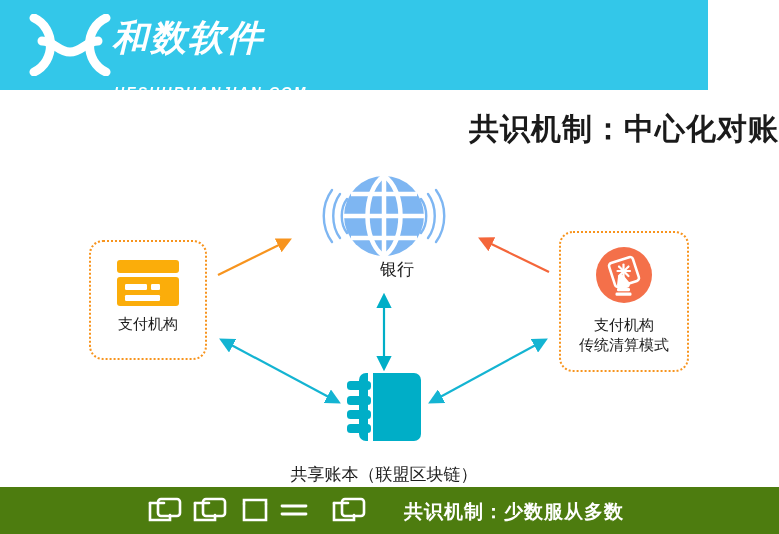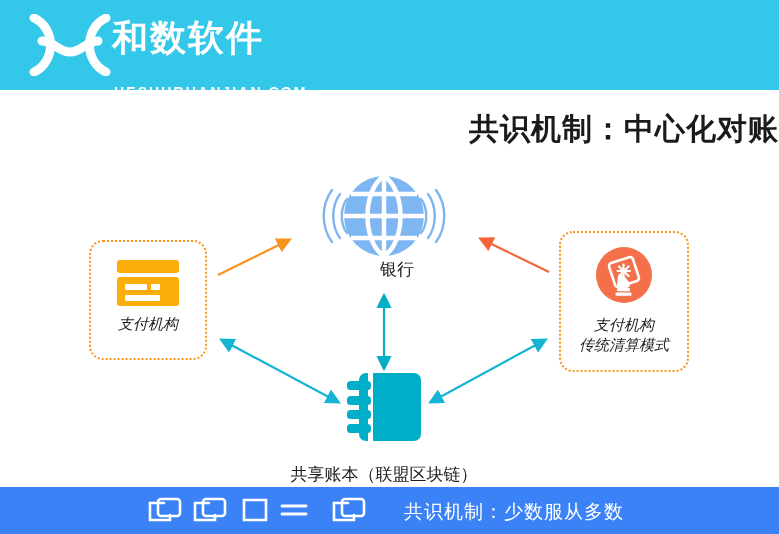--- a/index.html
+++ b/index.html
@@ -15,22 +15,23 @@
     width: 779px;
     height: 534px;
     background: #ffffff;
     overflow: hidden;
   }
 
   
   .header {
     position: absolute;
     left: 0; top: 0;
-    width: 779px; height: 90px;
+    width: 708px; height: 90px;
     background: #33c7e9;
+    font-style: italic;
   }
   .logo-mark {
     position: absolute;
     left: 22px; top: 14px;
     width: 96px; height: 62px;
   }
   .brand-cn {
     position: absolute;
     left: 112px; top: 18px;
     color: #ffffff;
@@ -107,21 +108,20 @@
     left: 559px; top: 231px;
     width: 130px; height: 141px;
   }
   .node-label {
     position: absolute;
     width: 100%;
     text-align: center;
     font-size: 15px;
     color: #1d1d1d;
     line-height: 20px;
-    font-style: italic;
   }
   .box-left .node-label { top: 72px; }
   .box-right .node-label { top: 82px; }
 
   
   .card-icon {
     position: absolute;
     left: 50%;
     transform: translateX(-50%);
     top: 18px;
@@ -150,21 +150,22 @@
     font-size: 17px;
     color: #1d1d1d;
     margin-top: 14px;
   }
 
   
   .footer {
     position: absolute;
     left: 0; top: 487px;
     width: 779px; height: 47px;
-    background: #3b82f6;
+    background: #4d7c0f;
+    font-weight: bold;
   }
   .footer-icons {
     position: absolute;
     left: 148px; top: 8px;
     height: 32px;
   }
   .footer-text {
     position: absolute;
     left: 404px; top: 12px;
     color: #ffffff;

